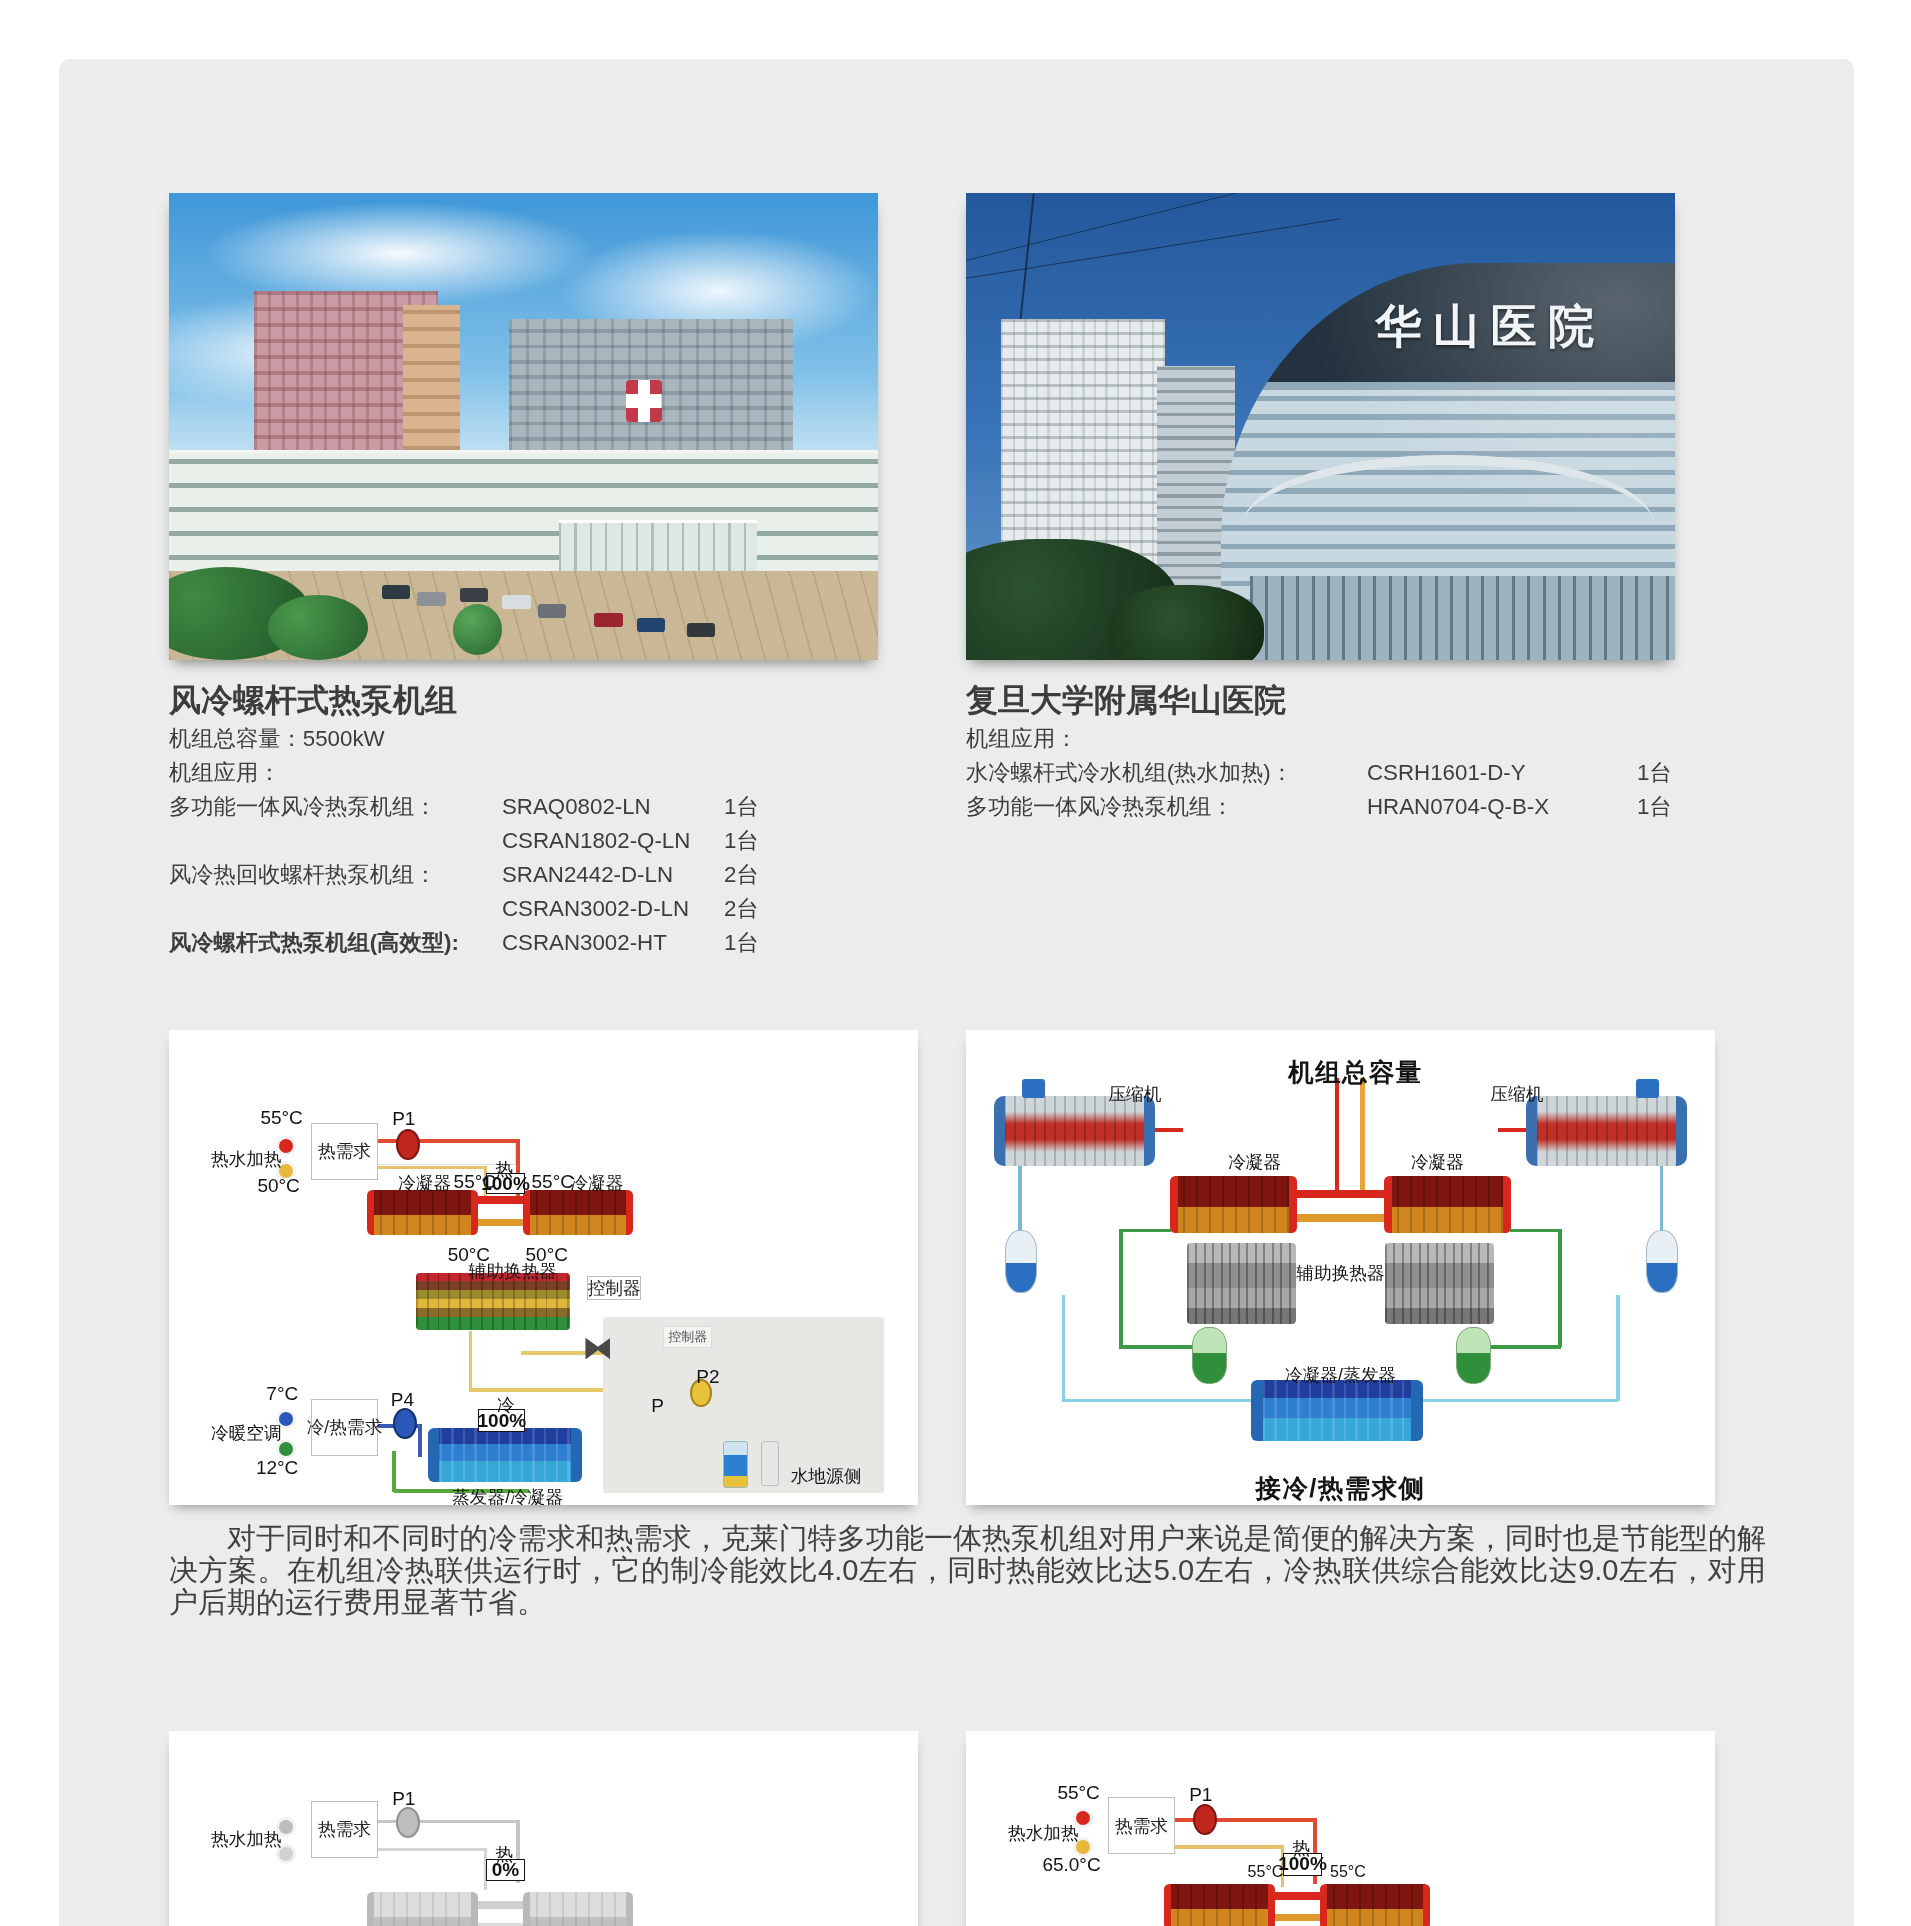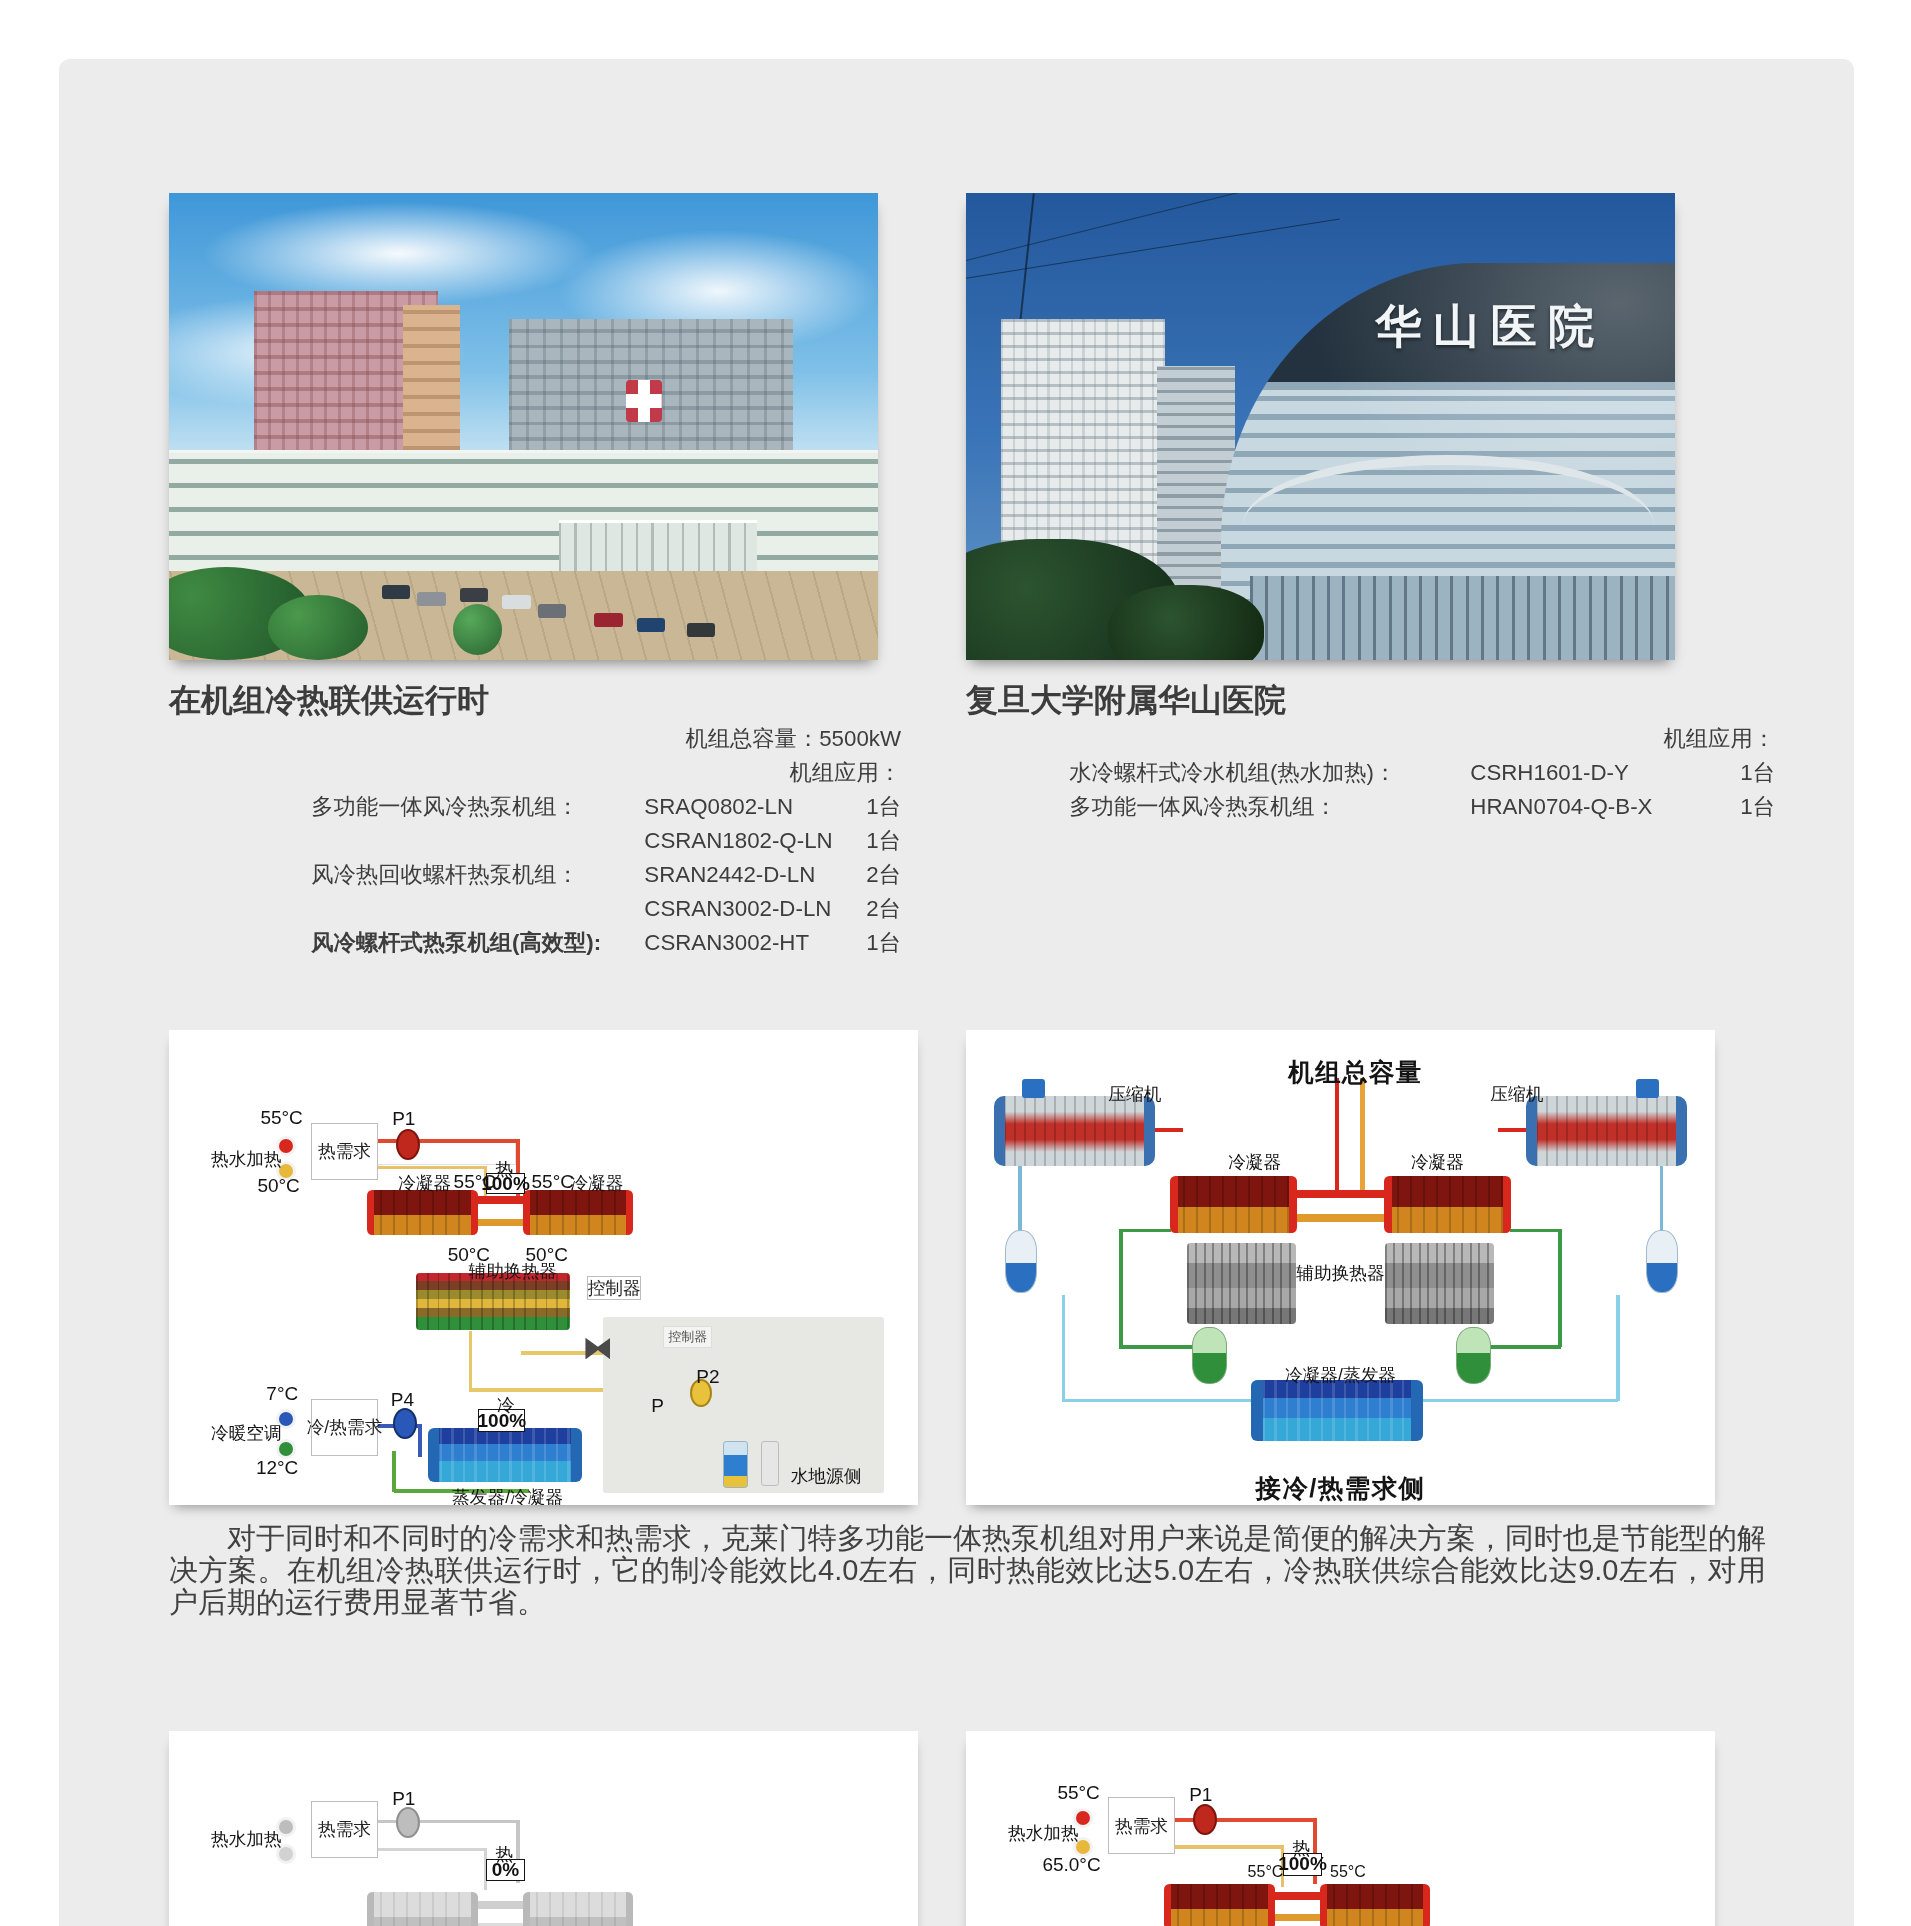--- a/index.html
+++ b/index.html
@@ -6,21 +6,21 @@
   body{width:1911px;height:2594px;position:relative;font-family:"Liberation Sans","DejaVu Sans",sans-serif;}
   .abs{position:absolute;}
   .panel{left:59px;top:59px;width:1795px;height:2475px;background:#ececec;border-radius:10.8px;}
   
   .photo{width:709px;height:467px;overflow:hidden;box-shadow:0 8.5px 13px -5.4px rgba(0,0,0,.45);background:#ec4899;}
   
   .card{background:#ffffff;box-shadow:0 7.7px 11.6px -5.4px rgba(0,0,0,.4);overflow:hidden;}
   
   .title{font-size:32px;font-weight:700;color:#3c3c3c;white-space:nowrap;}
   .spec{font-size:22.3px;color:#3d3d3d;line-height:34px;white-space:nowrap;}
-  .srow{display:flex;justify-content:flex-end;}
+  .srow{display:flex;}
   .para{font-size:29px;color:#414141;text-align:justify;text-indent:2em;}
   
   .lbl{position:absolute;font-size:17.7px;color:#141414;white-space:nowrap;}
   .lbl.t{font-weight:400;font-size:19px;}
   .lbl.big{font-size:25.4px;font-weight:600;letter-spacing:1.5px;}
   .lbl.small{font-size:13px;color:#555;background:#f4f4f2;padding:0.8px 3.9px;border:0.8px solid #ddd;}
   .lbl.ctr{transform:translateX(-50%);}
   .wbox{position:absolute;background:#fff;border:1.5px solid #bdbdbd;display:flex;align-items:center;justify-content:center;font-size:17.7px;color:#222;white-space:nowrap;}
   .pct{position:absolute;background:#fff;border:1.9px solid #141414;display:flex;align-items:center;justify-content:center;font-size:19px;font-weight:700;color:#111;}
   .pipe{position:absolute;}
@@ -100,21 +100,21 @@
   <div class="abs" style="left:27%;top:37%;width:11%;height:63%;background:repeating-linear-gradient(0deg,rgba(60,80,95,.4) 0 3.1px,rgba(0,0,0,0) 3.1px 11.6px),#c3ced4;"></div>
   <div class="abs" style="left:36%;top:15%;width:66%;height:85%;border-top-left-radius:55% 70%;overflow:hidden;background:linear-gradient(180deg,#23323e 0 30%,#8fa8b8 30% 32%,rgba(0,0,0,0) 32%),repeating-linear-gradient(0deg,#8fa8b8 0 5.4px,#c8d8e0 5.4px 18.5px);"></div>
   <div class="abs" style="left:36%;top:15%;width:66%;height:85%;border-top-left-radius:55% 70%;background:radial-gradient(120% 100% at 85% 10%,rgba(255,255,255,.25),rgba(0,0,0,0) 55%);"></div>
   <div class="abs" style="left:52%;top:22%;width:44%;text-align:center;font-size:46px;font-weight:700;color:#f2f5f7;letter-spacing:11.6px;text-shadow:0 1.5px 3.9px rgba(0,0,0,.5);"><span>华山医院</span></div>
   <div class="abs" style="left:39%;top:56%;width:58%;height:13%;border-top-left-radius:50% 100%;border-top-right-radius:50% 100%;background:rgba(0,0,0,0);border-top:10px solid #dfe6ea;"></div>
   <div class="abs" style="left:40%;top:82%;width:60%;height:18%;background:repeating-linear-gradient(90deg,rgba(40,60,80,.5) 0 3.1px,rgba(0,0,0,0) 3.1px 15.4px),#9cb4c2;"></div>
   <div class="abs" style="left:-6%;top:74%;width:36%;height:30%;border-radius:45%;background:radial-gradient(circle at 40% 35%,#2c5430,#132a18);"></div>
   <div class="abs" style="left:20%;top:84%;width:22%;height:20%;border-radius:45%;background:radial-gradient(circle at 40% 35%,#2c5430,#10240f);"></div>
 </div>
 
-<div class="abs title" style="left:169px;top:679px;">在机组冷热联供运行时</div>
+<div class="abs title" style="left:169px;top:679px;">风冷螺杆式热泵机组</div>
 <div class="abs spec" style="left:169px;top:722px;width:732px;">
   <div class="srow">
       <span>机组总容量：5500kW</span>
     </div>
   <div class="srow">
       <span>机组应用：</span>
     </div>
   <div class="srow">
       <span style="width:333px;">多功能一体风冷热泵机组：</span>
       <span style="width:222px;">SRAQ0802-LN</span>

